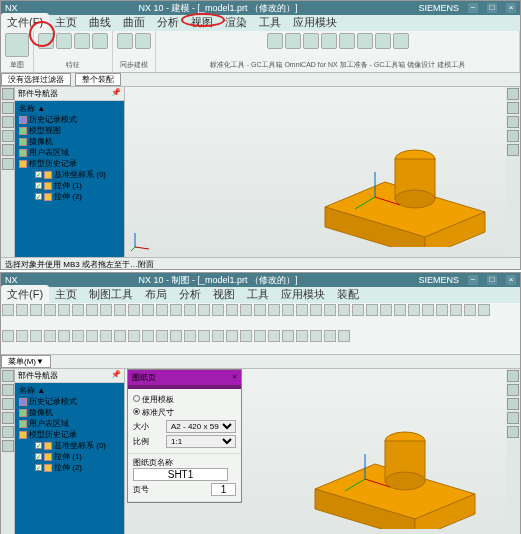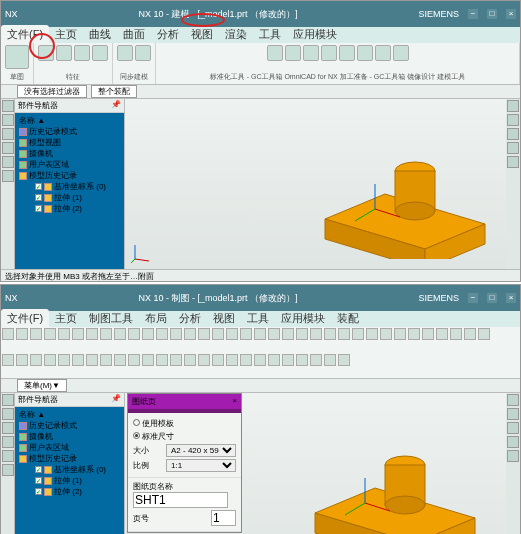--- a/index.html
+++ b/index.html
@@ -1,31 +1,31 @@
 <!DOCTYPE html>
 <html><head>
 <meta charset="utf-8">
 <style>
   * { margin: 0; padding: 0; box-sizing: border-box; font-family: "Microsoft YaHei", Arial, sans-serif; }
   body { background: #fff; width: 521px; }
   .screenshot { border: 1px solid #999; margin-bottom: 2px; }
-  .titlebar { background: #4a7d8c; color: #fff; font-size: 9px; padding: 1px 4px; display: flex; justify-content: space-between; align-items: center; height: 26px; }
+  .titlebar { background: #4a7d8c; color: #fff; font-size: 9px; padding: 1px 4px; display: flex; justify-content: space-between; align-items: center; height: 14px; }
   .titlebar .right { display: flex; gap: 9px; }
   .win-btn { width: 10px; height: 10px; background: #5f8e9b; font-size: 8px; text-align: center; line-height: 10px; }
   .menubar { background: #d8ede9; display: flex; font-size: 11px; height: 16px; align-items: flex-end; }
   .tab { padding: 2px 6px 1px 6px; color: #333; }
   .tab.active { background: #f0f5f3; border-radius: 3px 3px 0 0; }
   .ribbon { background: #f0f5f3; border-bottom: 1px solid #bbb; display: flex; font-size: 8px; min-height: 42px; }
   .ribbon-group { padding: 2px 4px; border-right: 1px solid #d0d0d0; display: flex; flex-direction: column; align-items: center; justify-content: space-between; }
   .ribbon-group .icons { display: flex; gap: 2px; flex-wrap: wrap; }
   .rib-icon { width: 16px; height: 16px; background: #c8e0d8; border: 1px solid #aaa; border-radius: 2px; }
   .rib-icon.big { width: 24px; height: 24px; }
   .ribbon-group .label { font-size: 7px; color: #555; margin-top: 1px; }
   .circle { position: absolute; border: 2px solid #d22; border-radius: 50%; pointer-events: none; }
-  .toolbar2 { background: #e8eeec; border-bottom: 1px solid #bbb; font-size: 8px; padding: 1px 16px; display: flex; gap: 4px; align-items: center; height: 14px; }
+  .toolbar2 { background: #e8eeec; border-bottom: 1px solid #bbb; font-size: 8px; padding: 1px 0; display: flex; gap: 4px; align-items: center; height: 14px; }
   .sel { background: #fff; border: 1px solid #999; padding: 0 6px; font-size: 8px; }
   .workspace { display: flex; height: 170px; position: relative; }
   .sidebar-tabs { width: 14px; background: #dfe8e5; border-right: 1px solid #bbb; display: flex; flex-direction: column; }
   .side-tab { width: 12px; height: 12px; margin: 1px; background: #c0d5cd; border: 1px solid #999; }
   .tree-panel { width: 110px; background: #0369a1; border-right: 1px solid #bbb; font-size: 8px; overflow: hidden; }
   .tree-header { background: #e8eeec; padding: 1px 3px; border-bottom: 1px solid #ccc; display: flex; justify-content: space-between; }
   .tree-body { padding: 2px; }
   .tree-item { padding: 0 2px; display: flex; align-items: center; gap: 2px; white-space: nowrap; }
   .tree-item .ico { width: 8px; height: 8px; background: #f5c542; border: 1px solid #b88; display: inline-block; }
   .tree-item .ico.g { background: #8c8; }
@@ -38,21 +38,21 @@
   .triad { position: absolute; left: 6px; bottom: 6px; width: 20px; height: 20px; }
   .statusbar { background: #e8eeec; font-size: 8px; padding: 1px 4px; border-top: 1px solid #bbb; height: 12px; }
   .rtools { position: absolute; right: 0; top: 0; width: 14px; background: #dfe8e5; height: 100%; display: flex; flex-direction: column; }
   .rtools .t { width: 12px; height: 12px; margin: 1px; background: #c0d5cd; border: 1px solid #999; }
   
   .dialog { position: absolute; left: 126px; top: 0; width: 115px; background: #f2f4f2; border: 1px solid #888; font-size: 8px; }
   .dialog .hd { background: #a21caf; padding: 2px 4px; display: flex; justify-content: space-between; border-bottom: 4px solid #701a75; }
   .dialog .sec { padding: 3px 5px; border-bottom: 1px solid #ddd; }
   .dialog .row { display: flex; justify-content: space-between; align-items: center; margin: 2px 0; }
   .dialog label { font-size: 8px; }
-  .dialog input[type=text] { width: 40px; font-size: 12px; border: 1px solid #aaa; padding: 0 1px; }
+  .dialog input[type=text] { width: 40px; font-size: 10px; border: 1px solid #aaa; padding: 0 1px; text-align: center; }
   .dialog input.small { width: 25px; }
   .dialog select { width: 70px; font-size: 8px; border: 1px solid #aaa; }
   .radio { width: 7px; height: 7px; border: 1px solid #666; border-radius: 50%; display: inline-block; margin-right: 2px; }
   .radio.on::after { content: ""; display: block; width: 3px; height: 3px; background: #333; border-radius: 50%; margin: 1px; }
   
   .ribbon.big { min-height: 52px; flex-wrap: nowrap; overflow: hidden; }
   .ribbon.big .mini { width: 12px; height: 12px; background: #d0e0d8; border: 1px solid #aaa; margin: 1px; display: inline-block; }
   .iconrow { display: flex; flex-wrap: wrap; max-width: 500px; }
 </style>
 </head>

